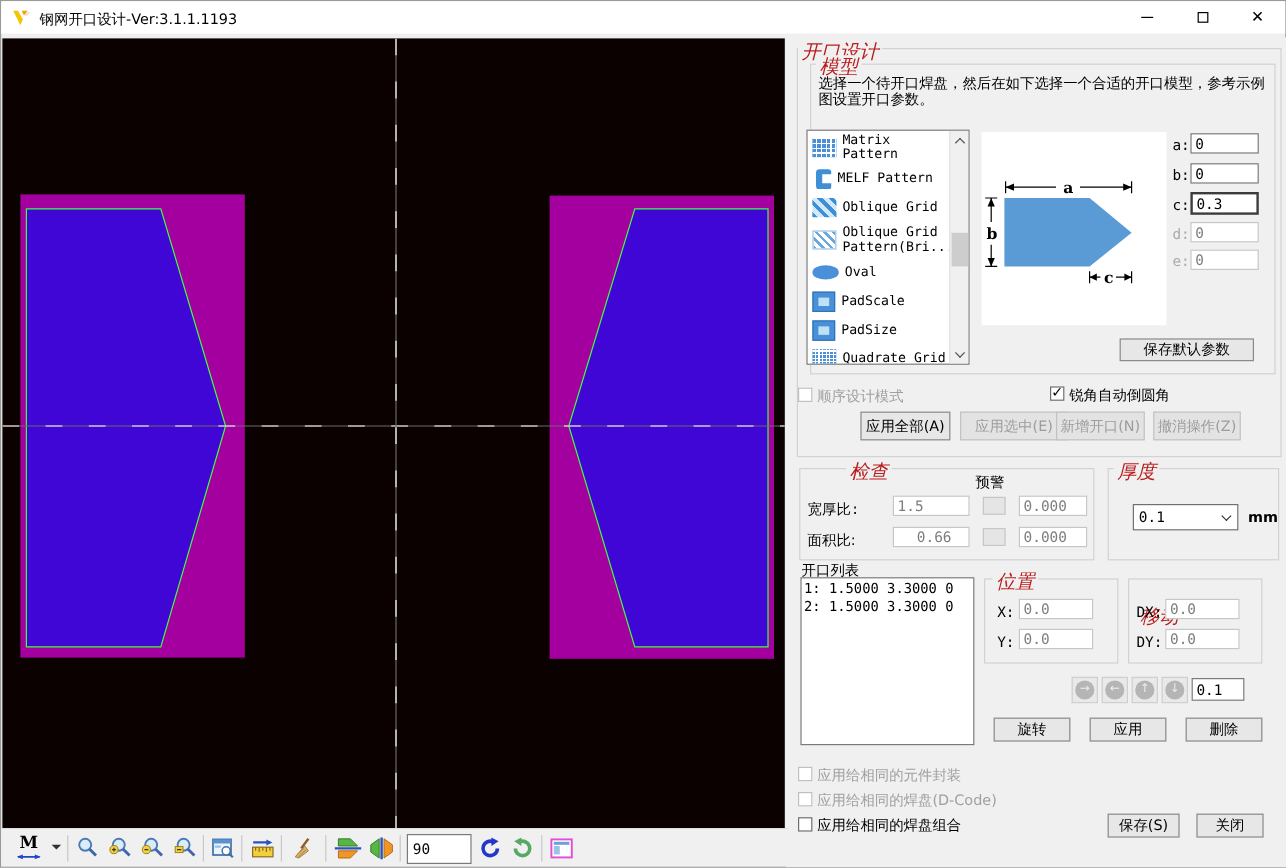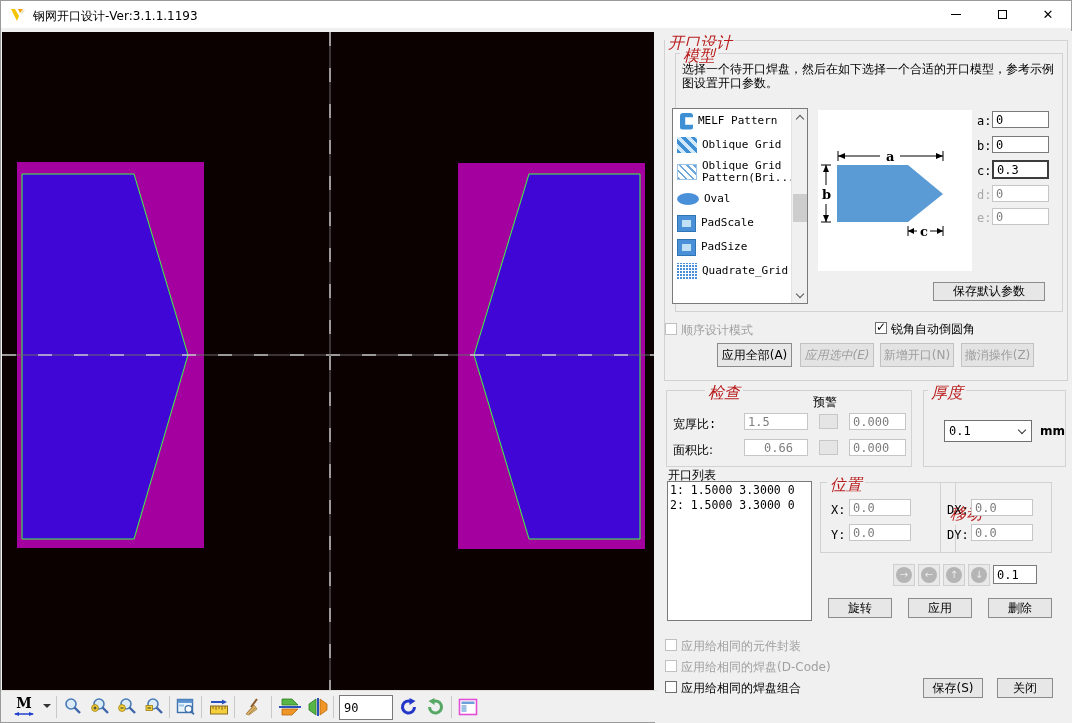--- a/index.html
+++ b/index.html
@@ -140,20 +140,24 @@
       <div class="group" style="left:10px; top:12px; width:388px; height:259px;">
         <span class="glabel" style="left:4px;">模型</span>
         <div class="desc">选择一个待开口焊盘，然后在如下选择一个合适的开口模型，参考示例图设置开口参数。</div>
       </div>
 
     </div>
 
     <div class="plist">
       <div class="plist-inner">
         <div class="pitem">
+          <div class="picon icon-matrix"></div>
+          <div class="lbl">Matrix Pattern</div>
+        </div>
+        <div class="pitem">
           <div class="picon icon-melf"></div>
           <div class="lbl">MELF Pattern</div>
         </div>
         <div class="pitem">
           <div class="picon icon-oblique"></div>
           <div class="lbl">Oblique Grid</div>
         </div>
         <div class="pitem" style="min-height:30px;">
           <div class="picon icon-oblique-dense"></div>
           <div class="lbl" style="width:92px;">Oblique Grid Pattern(Bri...</div>
@@ -234,21 +238,21 @@
     <input class="tb gray" style="left: 337px; top: 177px;" value="0">
 
     <button class="btn" style="left:278px; top:251px; width:112px; height:19px;">保存默认参数</button>
 
     <div class="cbox dis" style="left:10px; top:292px;"></div>
     <span class="cblabel dis" style="left:26px; top:291px;">顺序设计模式</span>
     <div class="cbox checked" style="left:220px; top:291px;"></div>
     <span class="cblabel" style="left:236px; top:290px;">锐角自动倒圆角</span>
 
     <button class="btn" style="left:62px; top:312px; width:75px; height:24px;">应用全部(A)</button>
-    <button class="btn disabled" style="left:145px; top:312px; width:74px; height:24px;font-style:italic;">应用选中(E)</button>
+    <button class="btn disabled" style="left:145px; top:312px; width:90px; height:24px;">应用选中(E)</button>
     <button class="btn disabled" style="left:225px; top:312px; width:74px; height:24px;">新增开口(N)</button>
     <button class="btn disabled" style="left:306px; top:312px; width:73px; height:24px;">撤消操作(Z)</button>
 
     <div class="group" style="left:11px; top:359px; width:246px; height:77px;">
       <span class="glabel" style="left:2px;margin-left:36px;">检查</span>
       <span class="flabel" style="left:146px; top:3px; font-family:inherit;">预警</span>
       <span class="flabel" style="left:6px; top:25px; font-family:Liberation Mono, monospace;">宽厚比:</span>
       <input class="tb gray" style="left: 77px; top: 22px; width: 64px;" value="1.5">
       <div class="warnbtn" style="left:152px; top:23px;"></div>
       <input class="tb gray" style="left: 182px; top: 22px; width: 57px;" value="0.000">
@@ -266,21 +270,21 @@
       </div>
       <span class="flabel" style="left:116px; top:33px; font-family:inherit; font-weight:bold;">mm</span>
     </div>
 
     <span class="flabel" style="left:13px; top:436px; font-family:inherit;">开口列表</span>
     <div class="olist">
       <div class="row">1: 1.5000 3.3000 0</div>
       <div class="row">2: 1.5000 3.3000 0</div>
     </div>
 
-    <div class="group" style="left:165px; top:451px; width:136px; height:71px;">
+    <div class="group" style="left:165px; top:451px; width:112px; height:71px;">
       <span class="glabel" style="left:6px;">位置</span>
       <span class="flabel" style="left:10px; top:20px;">X:</span>
       <input class="tb gray" style="left: 28px; top: 16px; width: 62px;" value="0.0">
       <span class="flabel" style="left:10px; top:45px;">Y:</span>
       <input class="tb gray" style="left: 28px; top: 41px; width: 62px;" value="0.0">
     </div>
 
     <div class="group" style="left:285px; top:451px; width:112px; height:71px;">
       <span class="glabel" style="left:6px;margin-top:29px;">移动</span>
       <span class="flabel" style="left:6px; top:20px;">DX:</span>

